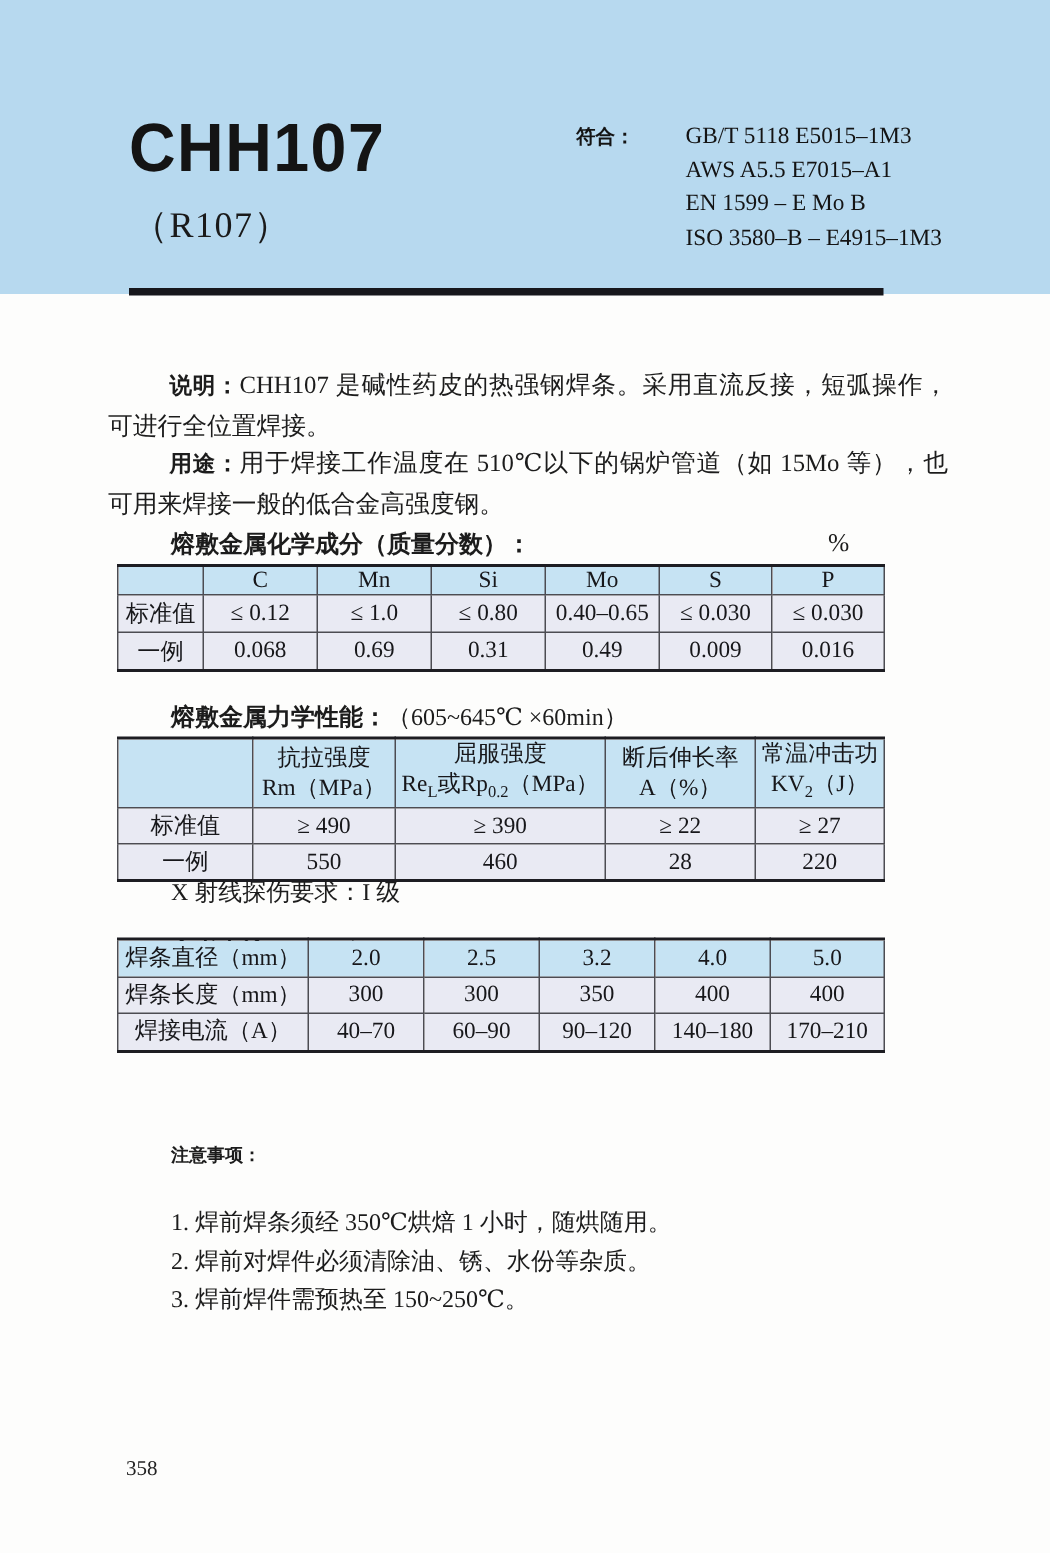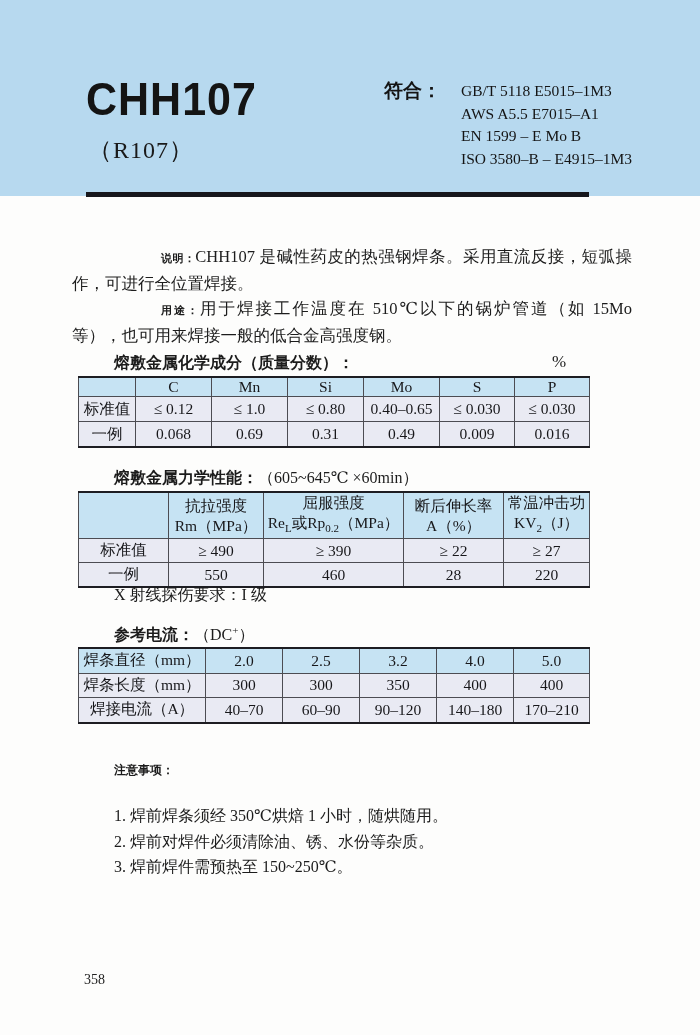--- a/index.html
+++ b/index.html
@@ -10,31 +10,31 @@
   }
   .abs{position:absolute;}
   .hei{font-family:"Liberation Sans","DejaVu Sans",sans-serif;font-weight:bold;}
 
   
   .band{left:0;top:0;width:700px;height:196px;background:#b7d9ef;}
   .model{left:86px;top:74px;font-family:"Liberation Sans","DejaVu Sans",sans-serif;
          font-weight:900;font-size:43px;letter-spacing:1px;color:#141414;transform:scaleY(1.06);transform-origin:top left;}
   .altmodel{left:88px;top:134px;font-size:24px;letter-spacing:1px;color:#1a1a1a;}
   .standards{left:384px;top:80px;display:flex;font-size:15.5px;line-height:22.5px;color:#141414;}
-  .standards .lbl{margin-right:0;font-size:19px;font-family:Liberation Serif, serif;}
+  .standards .lbl{margin-right:14px;font-size:13px;font-family:Liberation Serif, serif;}
   .standards .lines div{white-space:nowrap;margin-left:20px;}
 
   .rule{left:86px;top:192px;width:503px;height:5px;background:#17171c;}
 
   
   .para{left:72px;width:560px;font-size:16.5px;line-height:26px;text-align:justify;
         text-indent:41px;margin:0;}
   .p1{top:244px;}
   .p2{top:296px;}
-  .para .hei{font-size:11px;margin-left:48px;}
+  .para .hei{font-size:15px;}
 
   
   .sect{font-size:16px;white-space:nowrap;}
   .sect .cond{font-family:"Liberation Serif","DejaVu Serif",serif;font-weight:normal;}
   .t1title{left:114px;top:353px;}
   .unit{left:552px;top:352px;font-size:17px;}
   .t2title{left:114px;top:468px;}
   .t3title{left:114px;top:624px;}
 
   
@@ -47,21 +47,21 @@
   sub{font-size:11px;} sup{font-size:11px;}
 
   .t1{left:78px;top:376px;width:511px;}
   .t1 td{height:23px;}
   .t1 tr.r th,.t1 tr.r td{height:24px;}
 
   .t2{left:78px;top:491px;width:511px;}
   .t2 .hd{height:42px;line-height:19.5px;}
   .t2 td.cell{height:23px;}
 
-  .t3{left:78px;top:647px;width:511px;}
+  .t3{left:78px;top:625px;width:511px;}
   .t3 td{height:23.5px;}
 
   .xray{left:114px;top:585px;font-size:16px;}
 
   .notes-title{left:114px;top:762px;font-size:12px;}
   .notes{left:114px;top:763px;font-size:16px;line-height:25.5px;margin-top:40px;}
   .notes div{white-space:nowrap;}
 
   .pageno{left:84px;top:972px;font-size:14px;color:#222;}
 </style>

